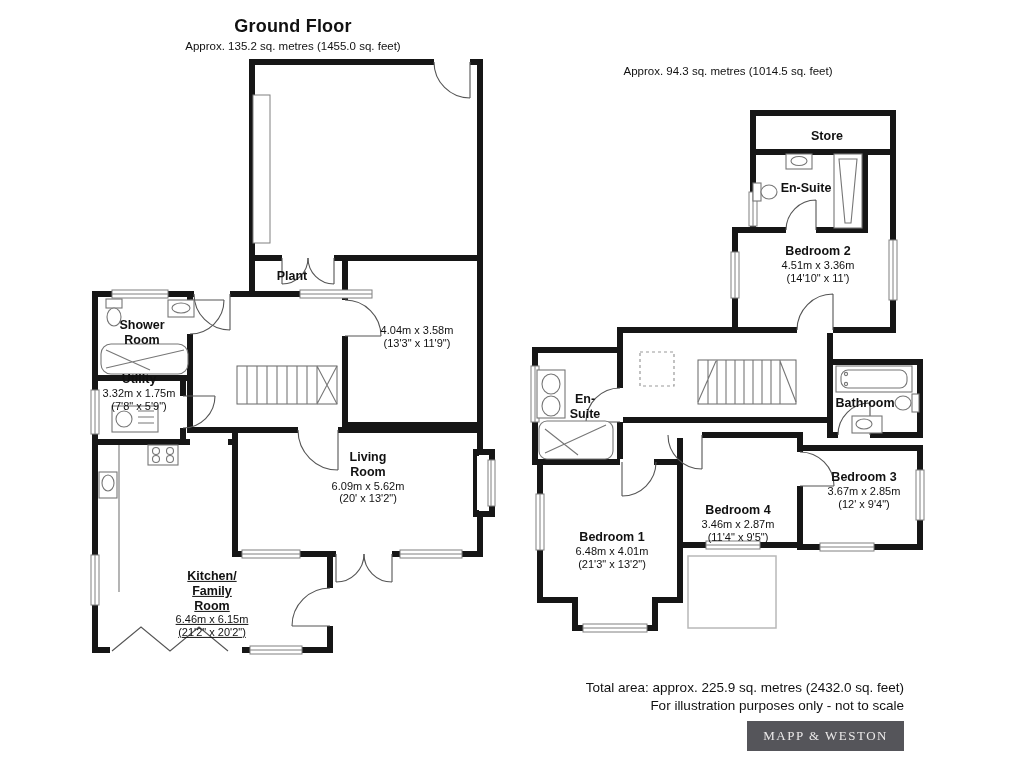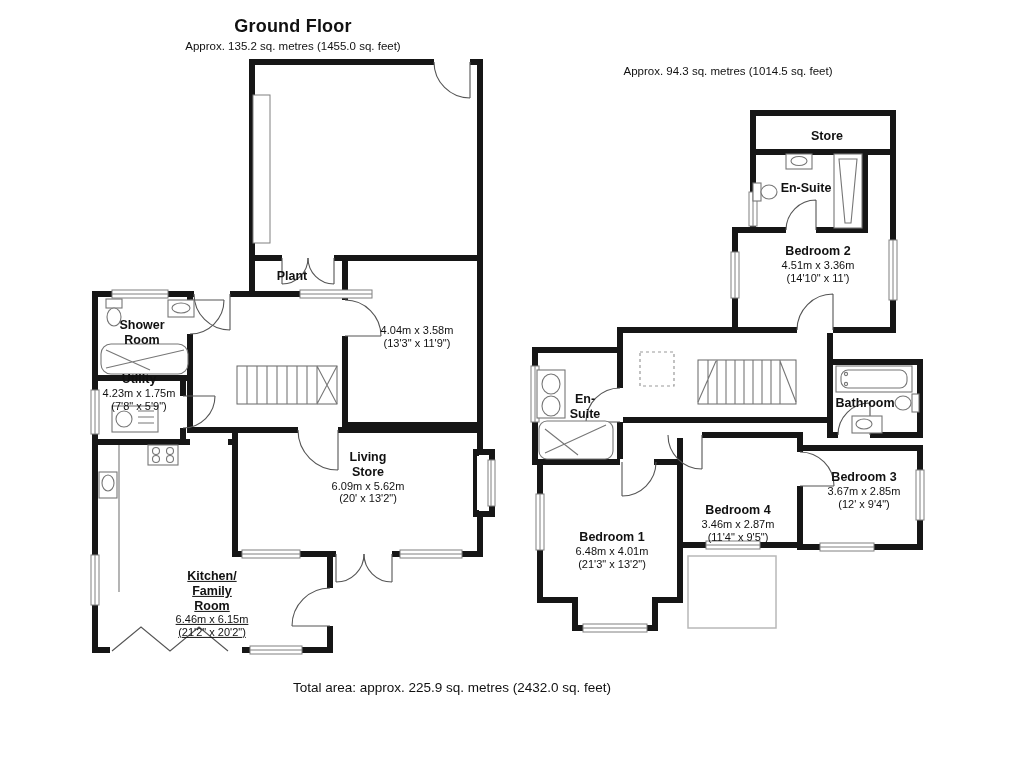--- a/index.html
+++ b/index.html
@@ -5,21 +5,21 @@
   html,body{margin:0;padding:0;background:#fff;}
   #canvas{position:relative;width:1024px;height:768px;background:#fff;overflow:hidden;
           font-family:"Liberation Sans", sans-serif;color:#111;}
   svg{position:absolute;left:0;top:0;}
   .floor-title{position:absolute;transform:translateX(-50%);text-align:center;}
   .floor-title .t{font-size:18px;font-weight:bold;letter-spacing:.2px;}
   .floor-title .s{font-size:11.5px;margin-top:3px;}
   .room-label{position:absolute;transform:translate(-50%,-50%);text-align:center;line-height:1.18;}
   .room-name{font-weight:bold;font-size:12.5px;white-space:pre-line;}
   .room-dims{font-size:11px;}
-  .footer{position:absolute;left:0;top:680px;width:904px;text-align:center;}
+  .footer{position:absolute;left:0;top:680px;width:904px;text-align:right;}
   .footer .total{font-size:13.5px;}
   .footer .note{font-size:13.5px;margin-top:3px;}
   .logo{display:inline-block;margin-top:8px;background:#55555a;color:#eceaea;
         font-family:"Liberation Serif", serif;font-size:13px;letter-spacing:1.5px;
         padding:7px 16px;}
   
   .room{fill:#fff;stroke:#161616;stroke-width:6;}
   .gap{fill:#fff;stroke:none;}
   .win{fill:#fff;stroke:#808080;stroke-width:1;}
   .winline{stroke:#808080;stroke-width:1;}
@@ -223,26 +223,26 @@
   <div class="room-label" style="left:417px;top:337px;">
     <div class="room-dims">4.04m x 3.58m</div>
     <div class="room-dims">(13'3" x 11'9")</div>
   </div>
   <div class="room-label" style="left:142px;top:333px;">
     <div class="room-name">Shower
 Room</div>
   </div>
   <div class="room-label" style="left:139px;top:392px;">
     <div class="room-name">Utility</div>
-    <div class="room-dims">4.23m x 1.75m</div>
+    <div class="room-dims">3.32m x 1.75m</div>
     <div class="room-dims">(7'8" x 5'9")</div>
   </div>
   <div class="room-label" style="left:368px;top:478px;">
     <div class="room-name">Living
-Store</div>
+Room</div>
     <div class="room-dims">6.09m x 5.62m</div>
     <div class="room-dims">(20' x 13'2")</div>
   </div>
   <div class="room-label" style="left:212px;top:604px;text-decoration:underline;">
     <div class="room-name">Kitchen/
 Family
 Room</div>
     <div class="room-dims">6.46m x 6.15m</div>
     <div class="room-dims">(21'2" x 20'2")</div>
   </div>
@@ -276,15 +276,17 @@
     <div class="room-dims">(12' x 9'4")</div>
   </div>
   <div class="room-label" style="left:612px;top:550px;">
     <div class="room-name">Bedroom 1</div>
     <div class="room-dims">6.48m x 4.01m</div>
     <div class="room-dims">(21'3" x 13'2")</div>
   </div>
 
   <div class="footer">
     <div class="total">Total area: approx. 225.9 sq. metres (2432.0 sq. feet)</div>
+    <div class="note">For illustration purposes only - not to scale</div>
+    <div><span class="logo">MAPP &amp; WESTON</span></div>
   </div>
 
 </div>
 
 </body></html>

